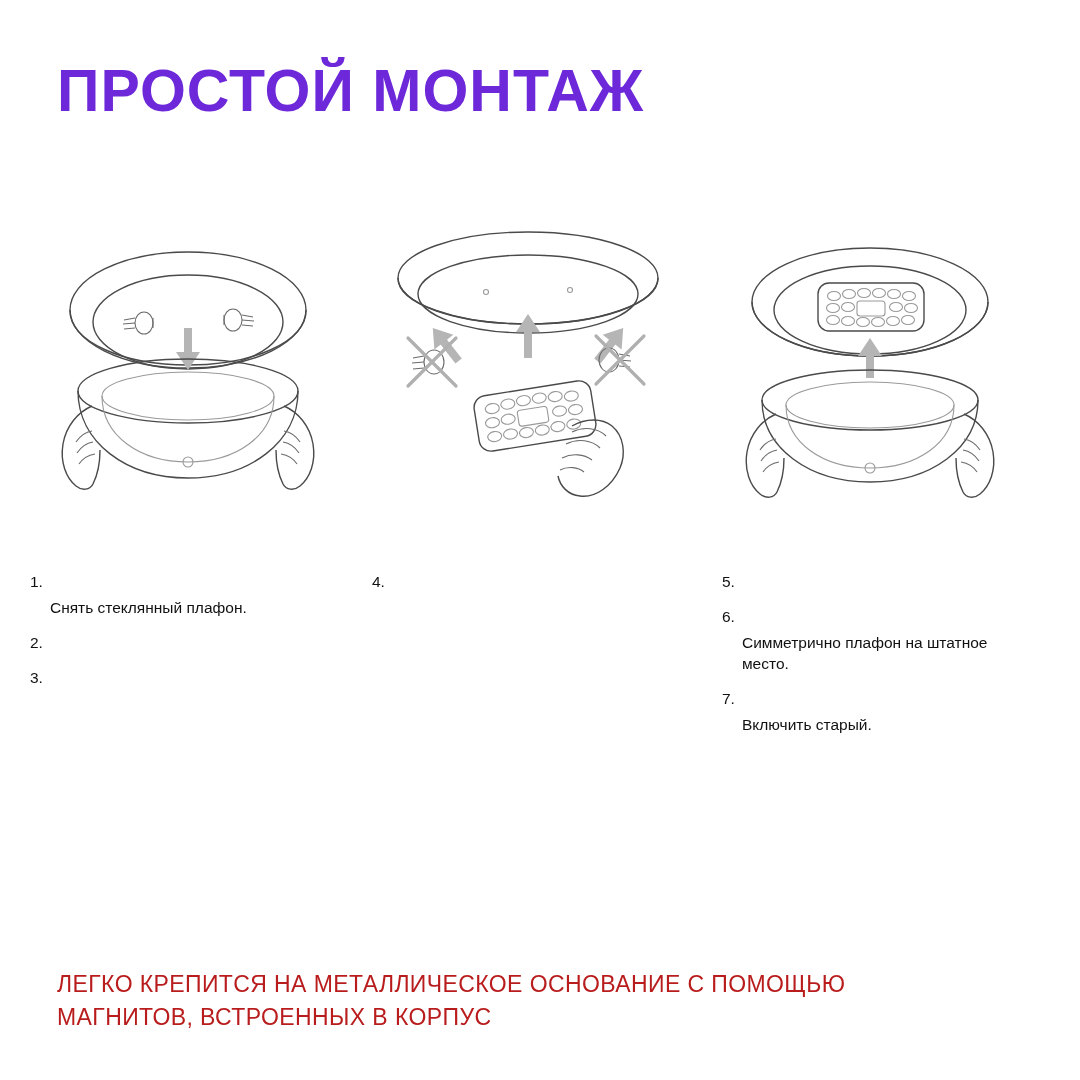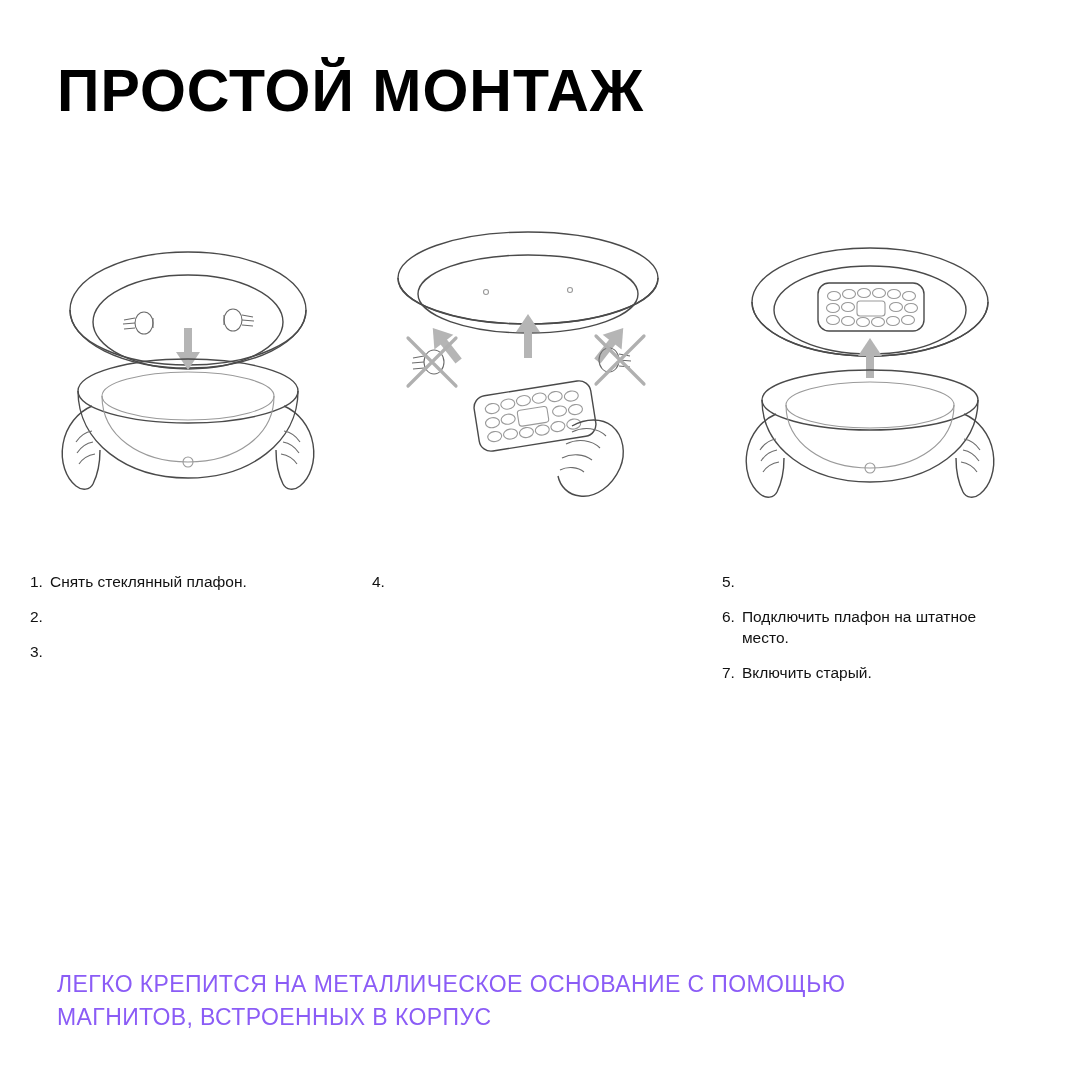--- a/index.html
+++ b/index.html
@@ -21,21 +21,21 @@
     inset: 0;
   }
 
   .title {
     position: absolute;
     left: 57px;
     top: 62px;
     font-size: 59px;
     font-weight: bold;
     letter-spacing: 1px;
-    color: #000000;
+    color: #6d28d9;
     text-transform: uppercase;
     line-height: 1;
   }
 
   
   .illus-row {
     position: absolute;
     left: 0;
     top: 210px;
     width: 1080px;
@@ -75,32 +75,33 @@
     color: #111111;
     margin-bottom: 14px;
   }
   .step .num {
     flex: 0 0 auto;
     margin-right: 7px;
     white-space: nowrap;
   }
   .step .txt {
     white-space: pre-line;
+    margin-top: 26px;
   }
 
   
   .footer {
     position: absolute;
     left: 57px;
     top: 968px;
     width: 930px;
     font-size: 23px;
     line-height: 1.45;
     letter-spacing: 0.4px;
-    color: #8b5cf6;
+    color: #b91c1c;
     text-transform: uppercase;
     white-space: pre-line;
   }
 
   svg { display: block; overflow: visible; }
   .ln { fill: none; stroke: #4a4a4a; stroke-width: 1.4; }
   .ln-thin { fill: none; stroke: #6b6b6b; stroke-width: 1.1; }
   .ln-light { fill: none; stroke: #9a9a9a; stroke-width: 1.1; }
   .arrow { fill: #b5b5b5; }
   .cross { fill: none; stroke: #b0b0b0; stroke-width: 3.2; stroke-linecap: round; }
@@ -307,21 +308,21 @@
         <span class="num">4.</span>
       </div>
     </div>
 
     <div class="col col-3">
       <div class="step">
         <span class="num">5.</span>
       </div>
       <div class="step">
         <span class="num">6.</span>
-        <span class="txt">Подключить  плафон на штатное
+        <span class="txt">Симметрично  плафон на штатное
 место.</span>
       </div>
       <div class="step">
         <span class="num">7.</span>
         <span class="txt">Включить старый.</span>
       </div>
     </div>
   </div>
 
   <div class="footer">ЛЕГКО КРЕПИТСЯ НА МЕТАЛЛИЧЕСКОЕ ОСНОВАНИЕ С ПОМОЩЬЮ

